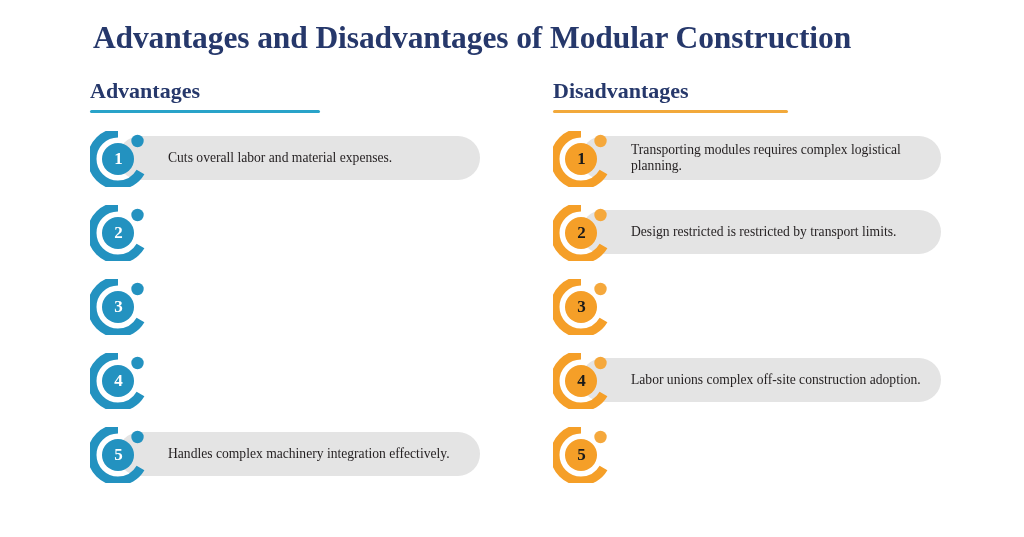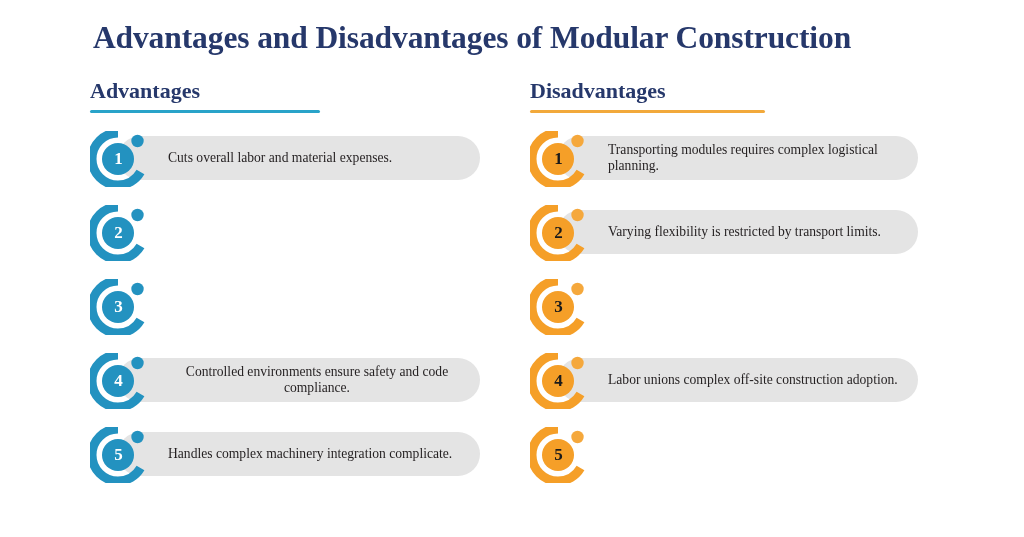--- a/index.html
+++ b/index.html
@@ -33,21 +33,21 @@
     color: #26386b;
     white-space: nowrap;
   }
 
   
   .column {
     position: absolute;
     top: 78px;
   }
   .column.left  { left: 56px;  width: 392px; margin-left: 34px; }
-  .column.right { left: 530px; width: 390px; }
+  .column.right { left: 553px; width: 390px; }
 
   .col-heading {
     font-family: "Liberation Serif", "DejaVu Serif", serif;
     font-weight: bold;
     font-size: 22px;
     color: #26386b;
     margin: 0;
     padding: 0 0 2px 0;
     line-height: 26px;
     white-space: nowrap;
@@ -78,21 +78,21 @@
   .pill {
     position: absolute;
     left: 28px;
     top: 5px;
     height: 44px;
     border-radius: 22px;
     background: #e4e4e4;
     display: flex;
     align-items: center;
   }
-  .left  .pill { width: 362px; text-align: center; }
+  .left  .pill { width: 362px; }
   .right .pill { width: 360px; align-items: center; }
 
   .pill-text {
     font-family: "Liberation Serif", "DejaVu Serif", serif;
     font-size: 13.6px;
     line-height: 16px;
     color: #231f20;
     padding-left: 50px;
     padding-right: 14px;
     max-width: 330px;
@@ -171,36 +171,33 @@
           <svg viewBox="0 0 56 56" aria-hidden="true">
             <path d="M 28 28 m 0 -26 a 26 26 0 1 0 0 52 a 26 26 0 0 0 22.5 -13" fill="none" stroke="#2392c0" stroke-width="9"></path>
             <circle cx="28" cy="28" r="16" fill="#2392c0"></circle>
             <circle cx="47.5" cy="10" r="6.2" fill="#2392c0"></circle>
           </svg>
           <div class="badge-num">3</div>
         </div>
       </div>
 
       <div class="item-row">
-        <div class="pill">
-          <div class="pill-text">Controlled environments ensure safety and code compliance.</div>
-        </div>
         <div class="badge">
           <svg viewBox="0 0 56 56" aria-hidden="true">
             <path d="M 28 28 m 0 -26 a 26 26 0 1 0 0 52 a 26 26 0 0 0 22.5 -13" fill="none" stroke="#2392c0" stroke-width="9"></path>
             <circle cx="28" cy="28" r="16" fill="#2392c0"></circle>
             <circle cx="47.5" cy="10" r="6.2" fill="#2392c0"></circle>
           </svg>
           <div class="badge-num">4</div>
         </div>
       </div>
 
       <div class="item-row">
         <div class="pill">
-          <div class="pill-text">Handles complex machinery integration complicate.</div>
+          <div class="pill-text">Handles complex machinery integration effectively.</div>
         </div>
         <div class="badge">
           <svg viewBox="0 0 56 56" aria-hidden="true">
             <path d="M 28 28 m 0 -26 a 26 26 0 1 0 0 52 a 26 26 0 0 0 22.5 -13" fill="none" stroke="#2392c0" stroke-width="9"></path>
             <circle cx="28" cy="28" r="16" fill="#2392c0"></circle>
             <circle cx="47.5" cy="10" r="6.2" fill="#2392c0"></circle>
           </svg>
           <div class="badge-num">5</div>
         </div>
       </div>
@@ -223,21 +220,21 @@
             <path d="M 28 28 m 0 -26 a 26 26 0 1 0 0 52 a 26 26 0 0 0 22.5 -13" fill="none" stroke="#f59f28" stroke-width="9"></path>
             <circle cx="28" cy="28" r="16" fill="#f59f28"></circle>
             <circle cx="47.5" cy="10" r="6.2" fill="#f5a83c"></circle>
           </svg>
           <div class="badge-num">1</div>
         </div>
       </div>
 
       <div class="item-row">
         <div class="pill">
-          <div class="pill-text">Varying flexibility is restricted by transport limits.</div>
+          <div class="pill-text">Design restricted is restricted by transport limits.</div>
         </div>
         <div class="badge">
           <svg viewBox="0 0 56 56" aria-hidden="true">
             <path d="M 28 28 m 0 -26 a 26 26 0 1 0 0 52 a 26 26 0 0 0 22.5 -13" fill="none" stroke="#f59f28" stroke-width="9"></path>
             <circle cx="28" cy="28" r="16" fill="#f59f28"></circle>
             <circle cx="47.5" cy="10" r="6.2" fill="#f5a83c"></circle>
           </svg>
           <div class="badge-num">2</div>
         </div>
       </div>

